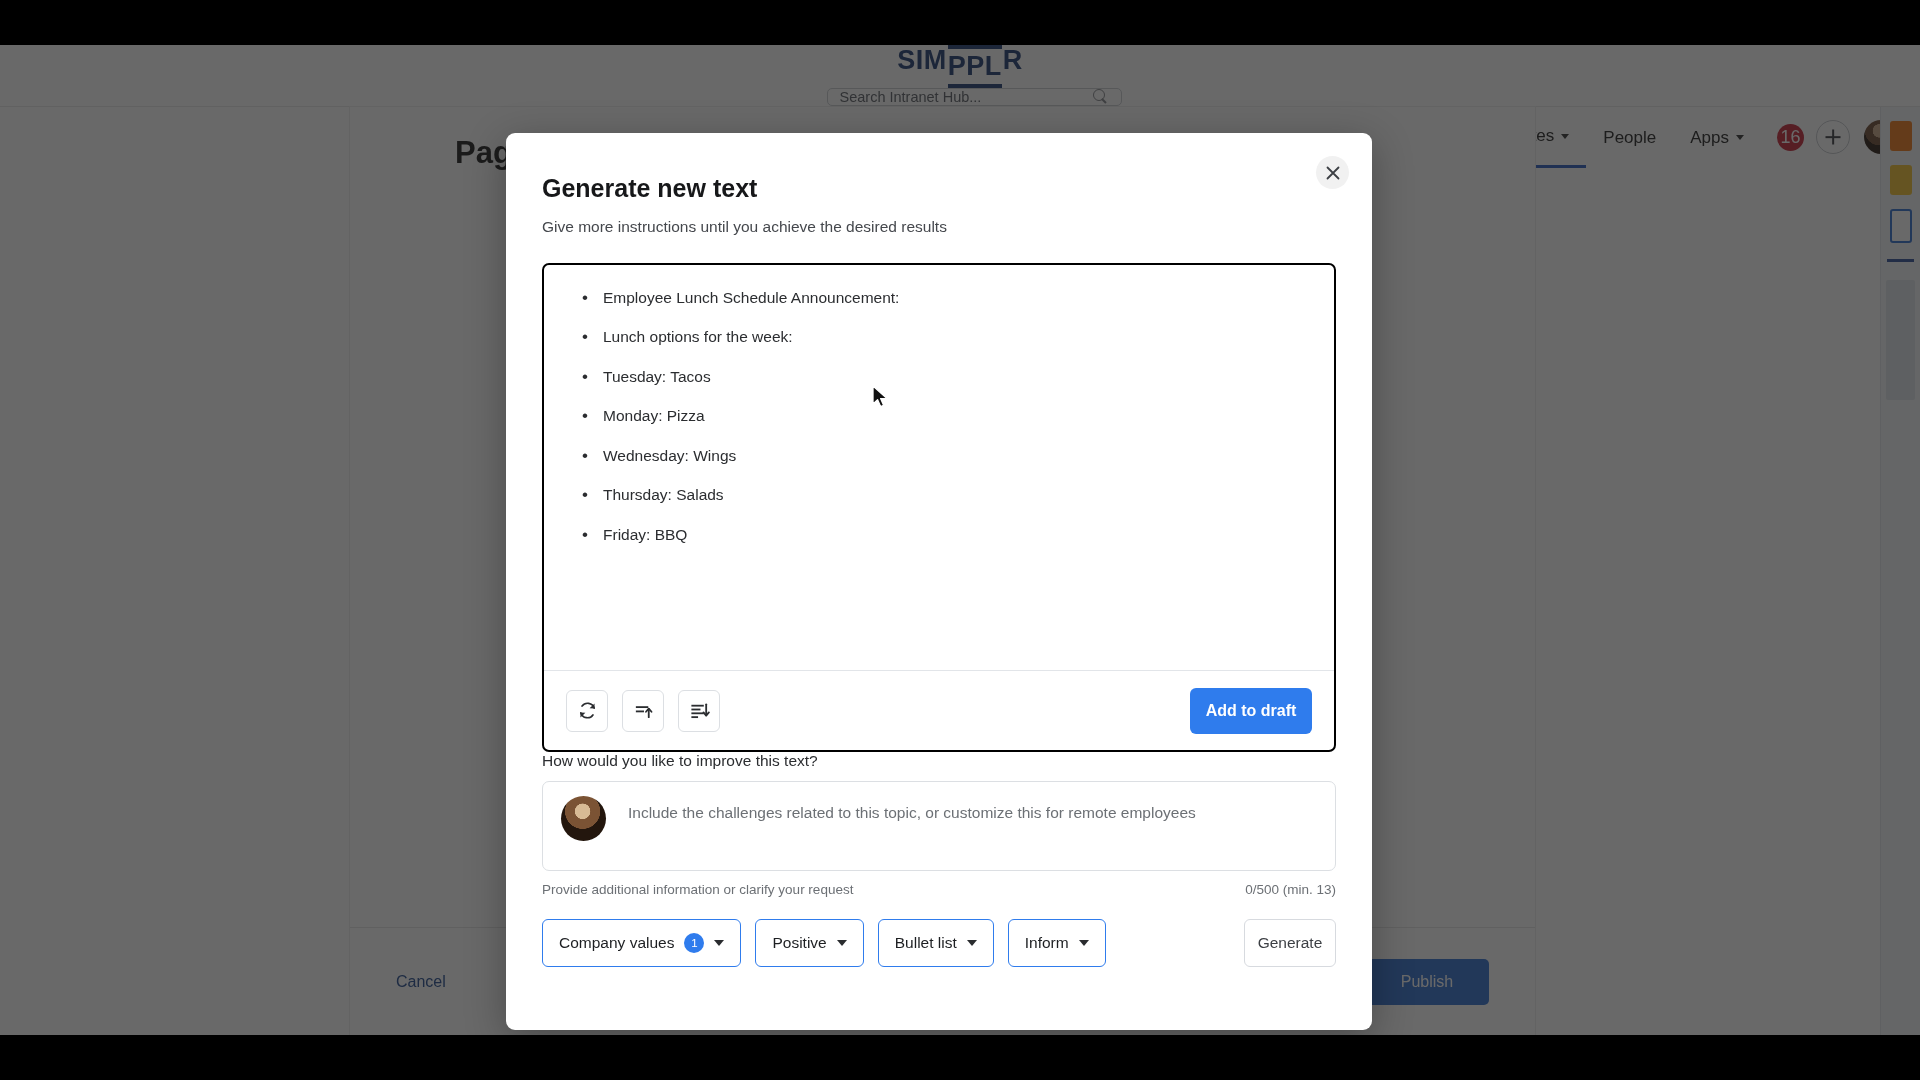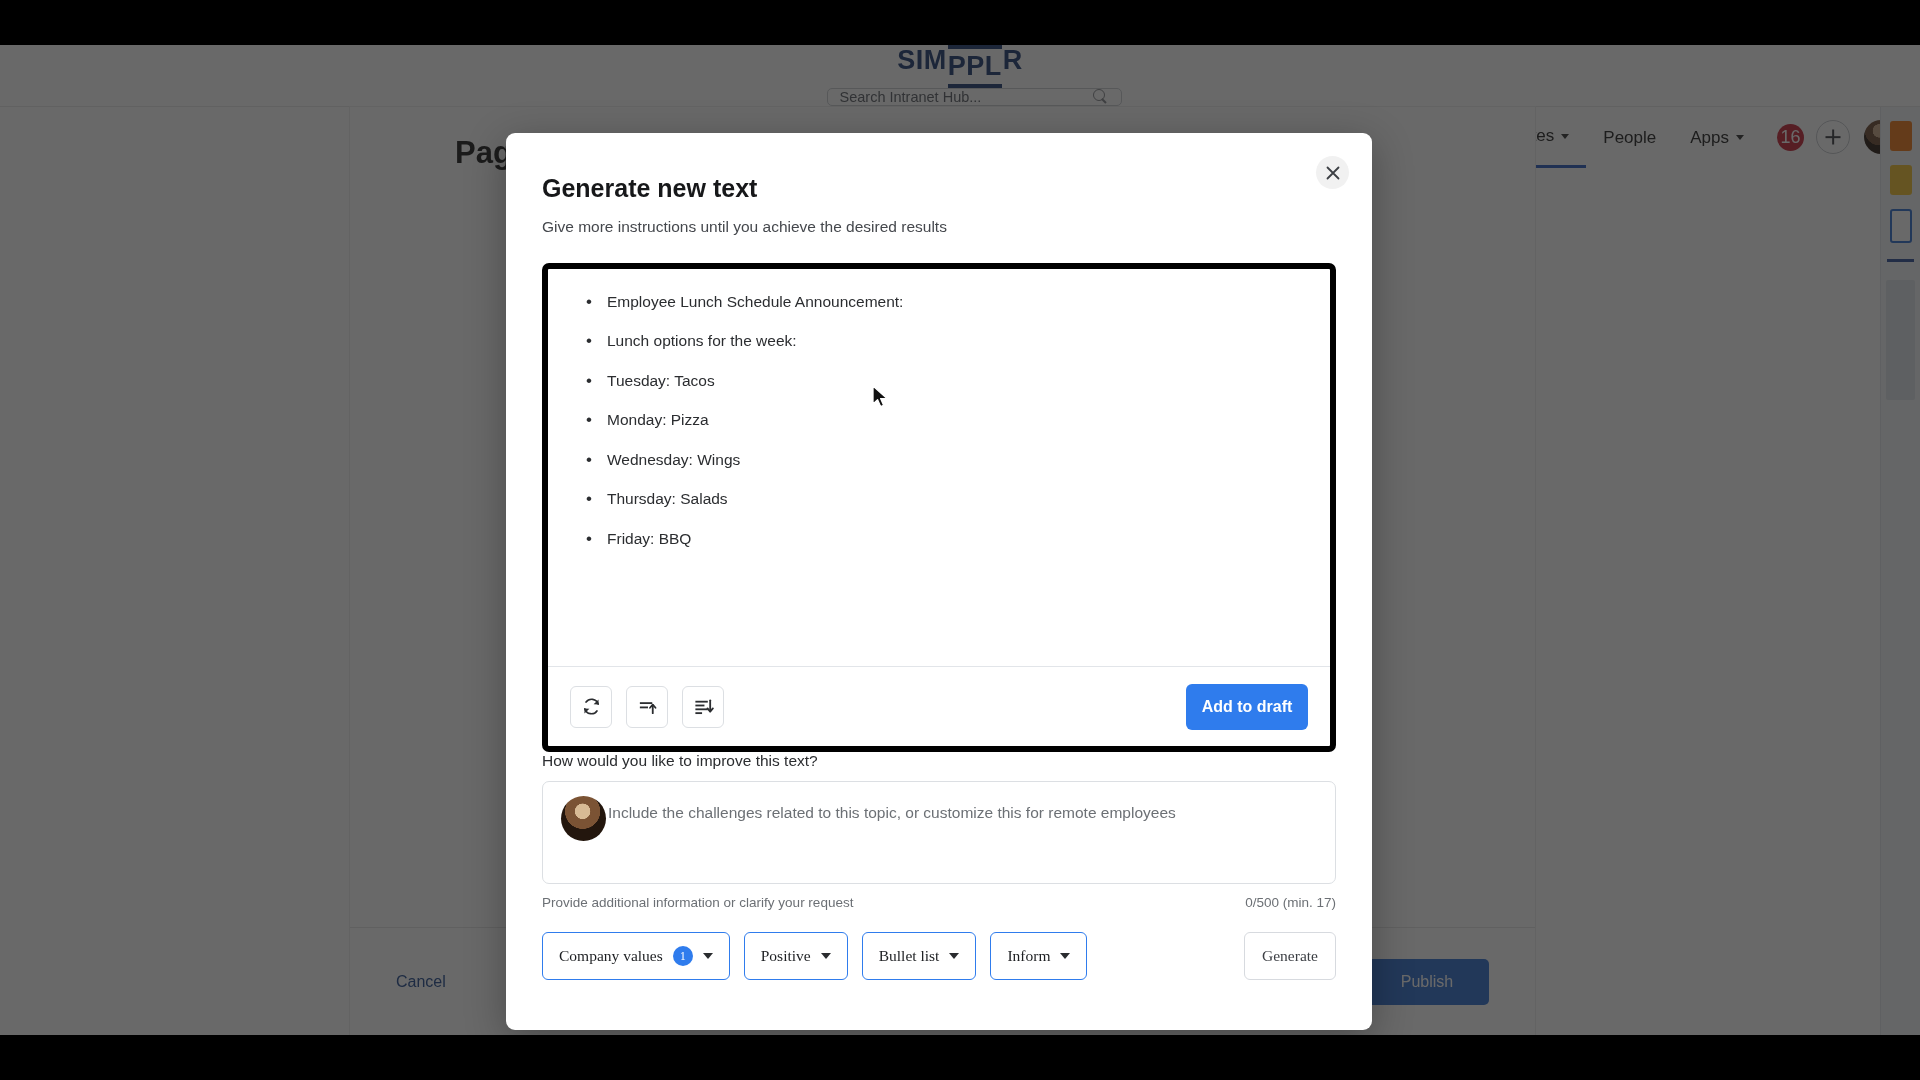--- a/index.html
+++ b/index.html
@@ -132,21 +132,21 @@
     position: absolute; right: 23px; top: 23px;
     width: 33px; height: 33px; border-radius: 50%; background: #f1f1f1;
     display: flex; align-items: center; justify-content: center;
   }
   .close-btn svg { display: block; }
   .m-title { font-size: 25px; font-weight: 700; color: #17181a; padding-top: 41px; }
   .m-sub { font-size: 15.5px; color: #45484d; margin-top: 15px; }
 
   .result-card {
     margin-top: 27px; height: 489px;
-    border: 6px solid #000000; border-radius: 7px;
+    border: 2px solid #000000; border-radius: 7px;
     display: flex; flex-direction: column; overflow: hidden; gap: 48px;
   }
   .result-body { flex: 1; padding: 22px 30px 0; overflow: hidden; }
   .result-body ul { list-style: none; }
   .result-body li {
     position: relative; padding-left: 29px; font-size: 15.5px;
     color: #2b2d30; line-height: 1.45; margin-bottom: 17px;
   }
   .result-body li::before {
     content: "•"; position: absolute; left: 8px; top: -1px;
@@ -161,34 +161,34 @@
     background: #fff; display: flex; align-items: center; justify-content: center;
   }
   .add-draft {
     margin-left: auto; min-width: 122px; height: 46px; border-radius: 6px;
     background: #2f7ced; color: #fff; font-size: 16px; font-weight: 700;
     display: flex; align-items: center; justify-content: center;
   }
 
   .improve-label { font-size: 15.5px; color: #2b2d30; }
   .improve-box {
-    margin-top: 11px; height: 103px; border: 1px solid #dcdfe3;
-    border-radius: 7px; display: flex; padding: 14px 18px; gap: 2px;
+    margin-top: 11px; height: 90px; border: 1px solid #dcdfe3;
+    border-radius: 7px; display: flex; padding: 14px 18px; gap: 22px;
   }
   .avatar-sm {
     width: 45px; height: 45px; border-radius: 50%; flex: none;
     background: radial-gradient(circle at 48% 34%, #d8bb95 0 20%, #7b5334 21% 46%, #23160d 47% 100%);
   }
   .improve-ph { font-size: 15.5px; color: #6c7075; padding-top: 8px; }
   .helper-row {
     margin-top: 11px; display: flex; justify-content: space-between;
     font-size: 13.5px; color: #6c7075;
   }
 
-  .chip-row { margin-top: 22px; display: flex; align-items: center; gap: 14px; font-family: Liberation Serif, serif; }
+  .chip-row { margin-top: 22px; display: flex; align-items: center; gap: 14px; }
   .chip {
     height: 48px; border: 1.6px solid #2f7ced; border-radius: 6px;
     background: #fff; display: flex; align-items: center; gap: 10px;
     padding: 0 16px; font-size: 15.5px; color: #1d1f22; white-space: nowrap;
   }
   .chip .cbadge {
     width: 20px; height: 20px; border-radius: 50%; background: #2f7ced;
     color: #fff; font-size: 11.5px; display: flex;
     align-items: center; justify-content: center;
   }
@@ -326,21 +326,21 @@
 
       <div class="improve-label">How would you like to improve this text?</div>
 
       <div class="improve-box">
         <div class="avatar-sm"></div>
         <div class="improve-ph">Include the challenges related to this topic, or customize this for remote employees</div>
       </div>
 
       <div class="helper-row">
         <span>Provide additional information or clarify your request</span>
-        <span>0/500 (min. 17)</span>
+        <span>0/500 (min. 13)</span>
       </div>
 
       <div class="chip-row">
         <div class="chip">
           <span>Company values</span>
           <span class="cbadge">1</span>
           <i class="cchev"></i>
         </div>
         <div class="chip">
           <span>Positive</span>

